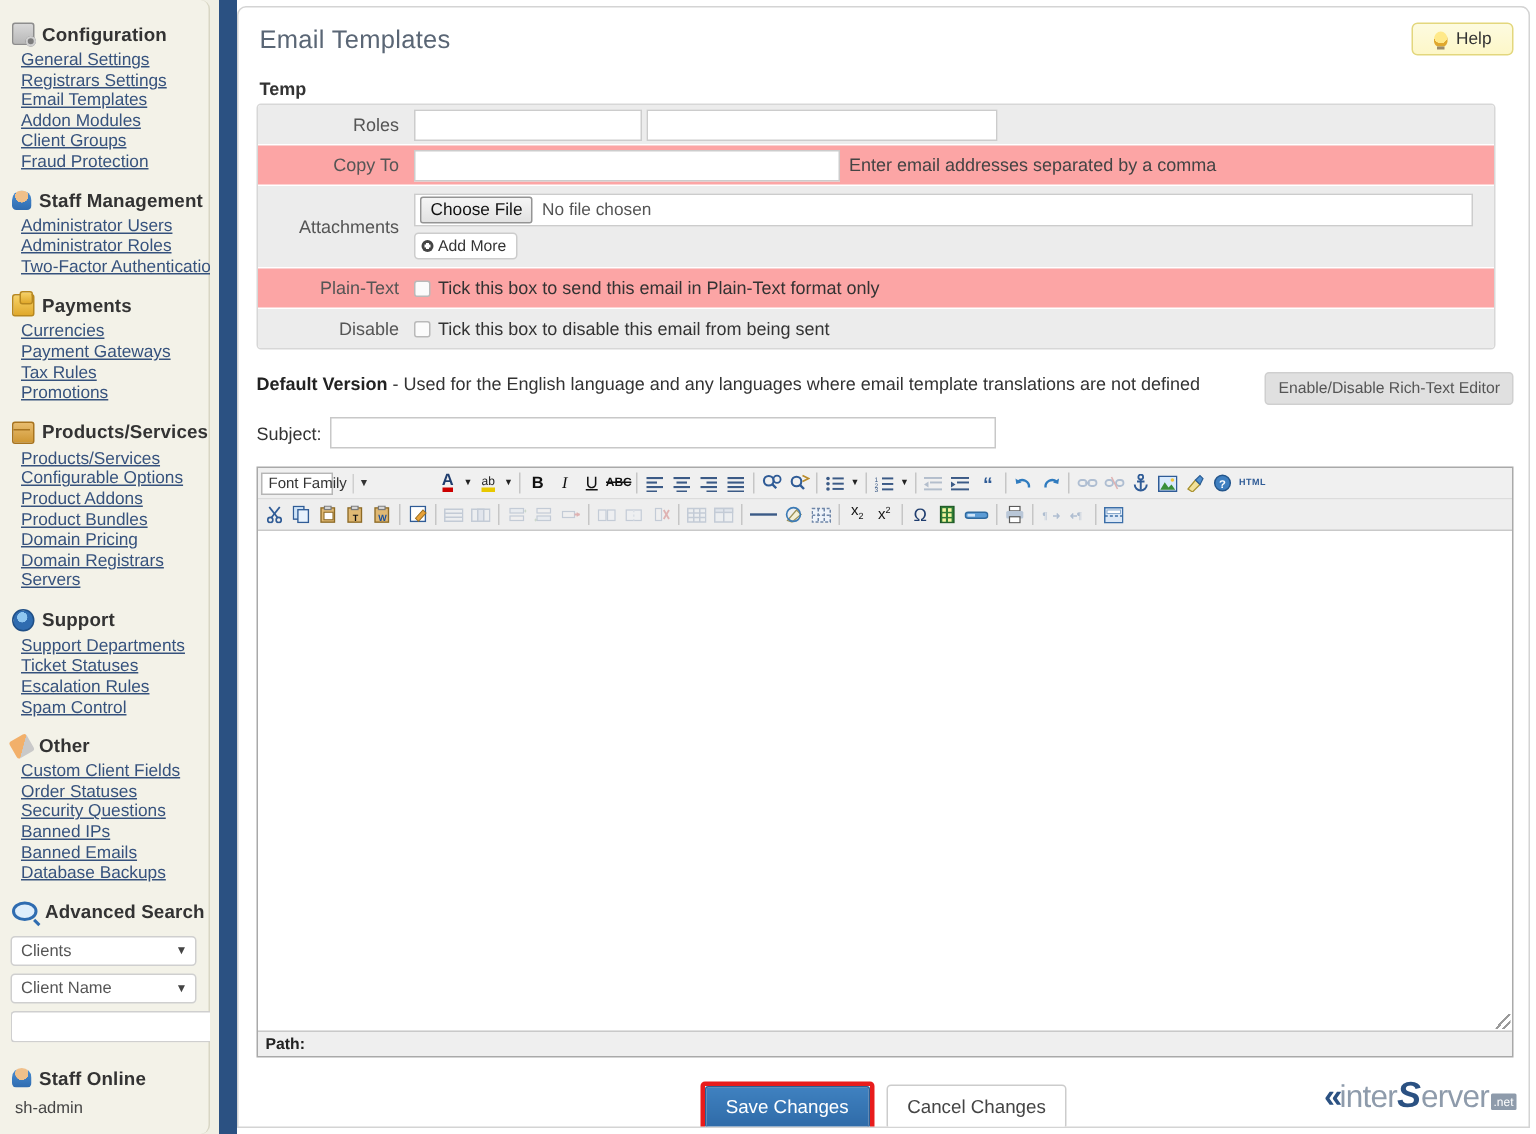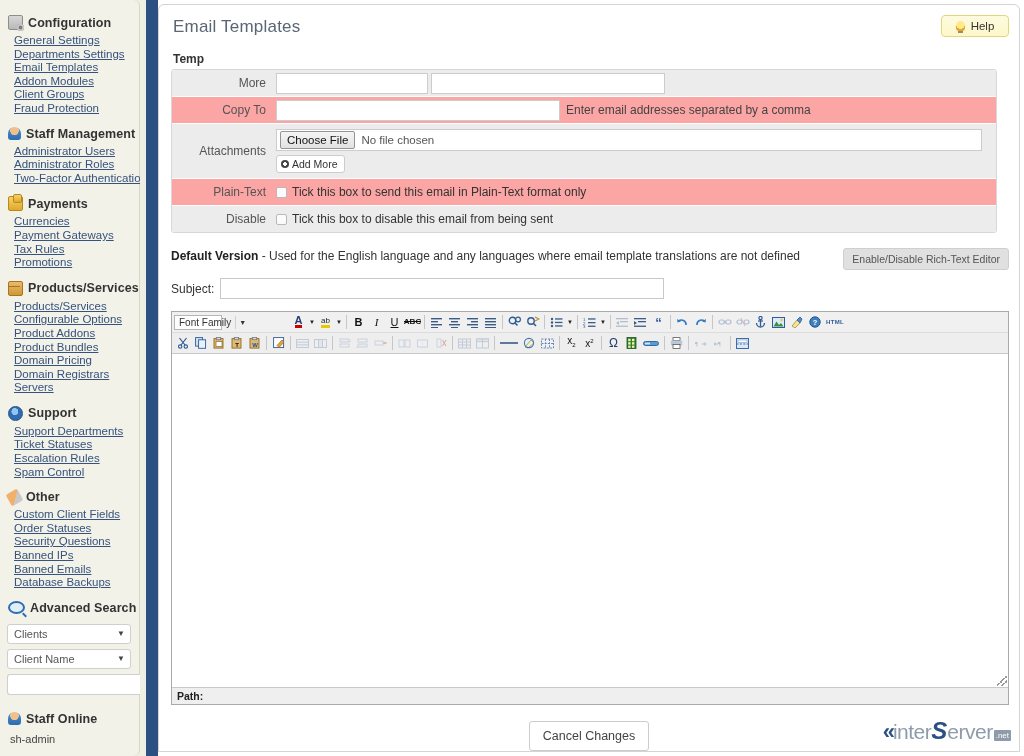--- a/index.html
+++ b/index.html
@@ -572,21 +572,21 @@
 
   <div id="sidebar">
 
     <div class="nav-group">
       <div class="nav-header">
         <span class="nav-ico ic-config"></span>
         <span>Configuration</span>
       </div>
       <div class="nav-links">
         <a class="nav-link">General Settings</a>
-        <a class="nav-link">Departments Settings</a>
+        <a class="nav-link">Registrars Settings</a>
         <a class="nav-link">Email Templates</a>
         <a class="nav-link">Addon Modules</a>
         <a class="nav-link">Client Groups</a>
         <a class="nav-link">Fraud Protection</a>
       </div>
     </div>
 
     <div class="nav-group">
       <div class="nav-header">
         <span class="nav-ico ic-staff"></span>
@@ -692,21 +692,21 @@
     <div id="help-btn">
       <span class="bulb"></span>
       <span>Help</span>
     </div>
 
     <div id="tpl-name">Temp</div>
 
     <div id="form-box">
 
       <div class="frow">
-        <div class="flabel">More</div>
+        <div class="flabel">Roles</div>
         <div class="fval">
           <input class="txt" style="width: 152px; margin-right: 3px;" type="text" value="">
           <input class="txt" style="width: 234px;" type="text" value="">
         </div>
       </div>
 
       <div class="frow alt">
         <div class="flabel">Copy To</div>
         <div class="fval">
           <input class="txt" style="width: 284px;" type="text" value="">
@@ -1154,20 +1154,23 @@
         </div>
       </div>
 
       <div id="edit-area" contenteditable="true" style=""></div>
 
       <div id="resize-grip"></div>
       <div id="path-bar">Path:</div>
     </div>
 
     <div id="btn-row">
+      <span id="save-wrap">
+        <button id="save-btn">Save Changes</button>
+      </span>
       <button id="cancel-btn">Cancel Changes</button>
     </div>
 
     <div id="logo">
       <span class="cc">«</span>
         <span class="inter">inter</span>
         <span class="s">S</span>
         <span class="erver">erver</span>
         <span class="net">.net</span>
     </div>

